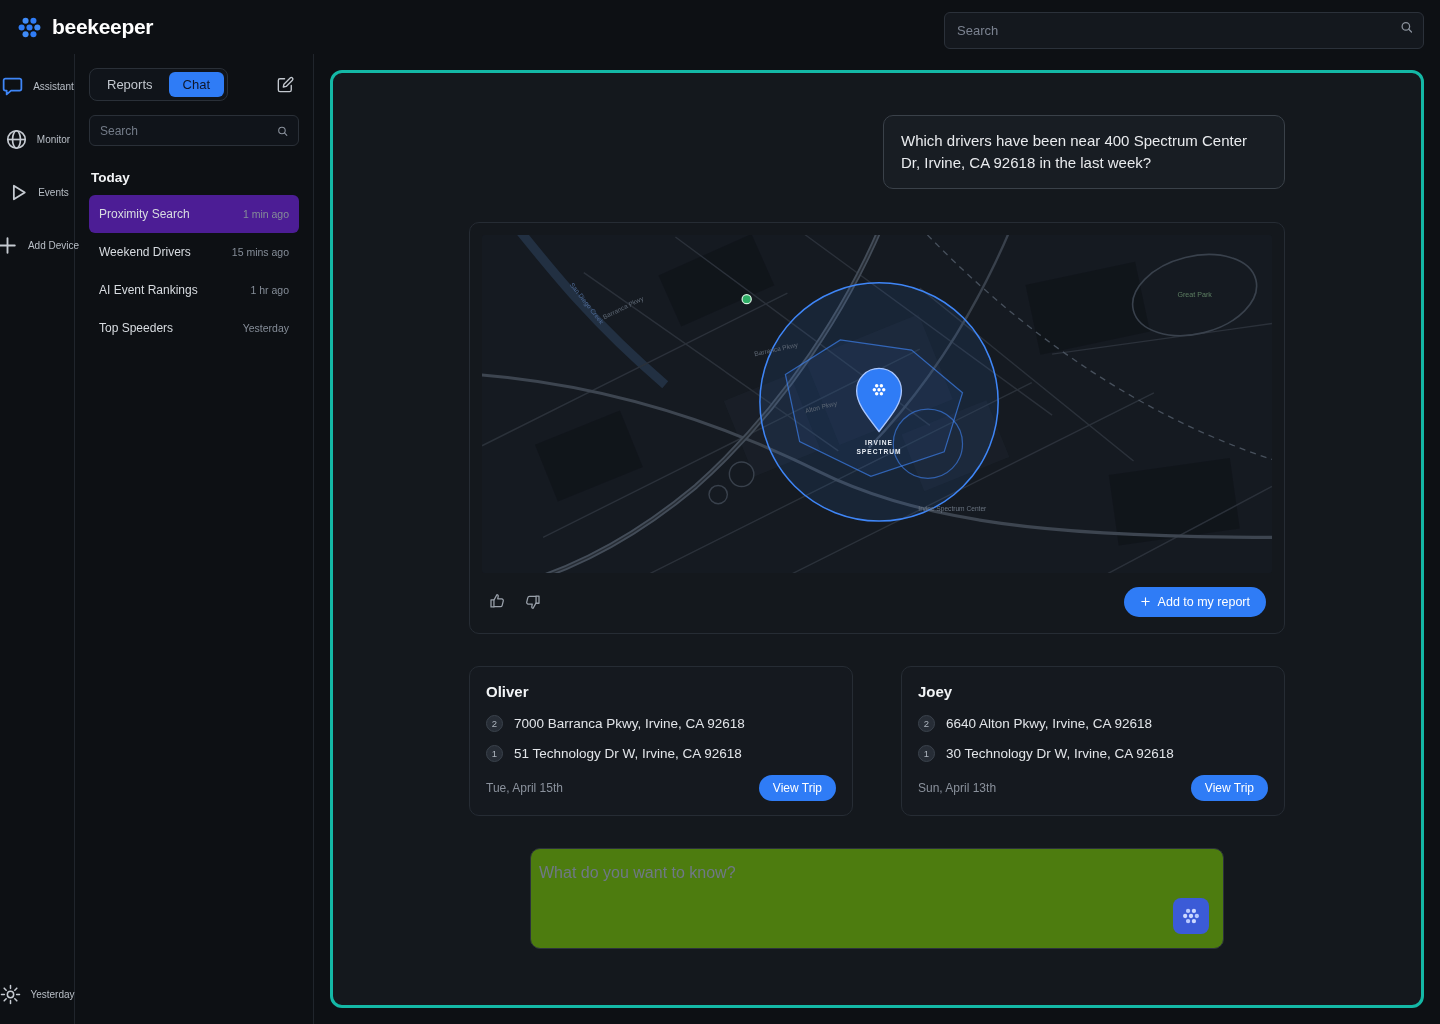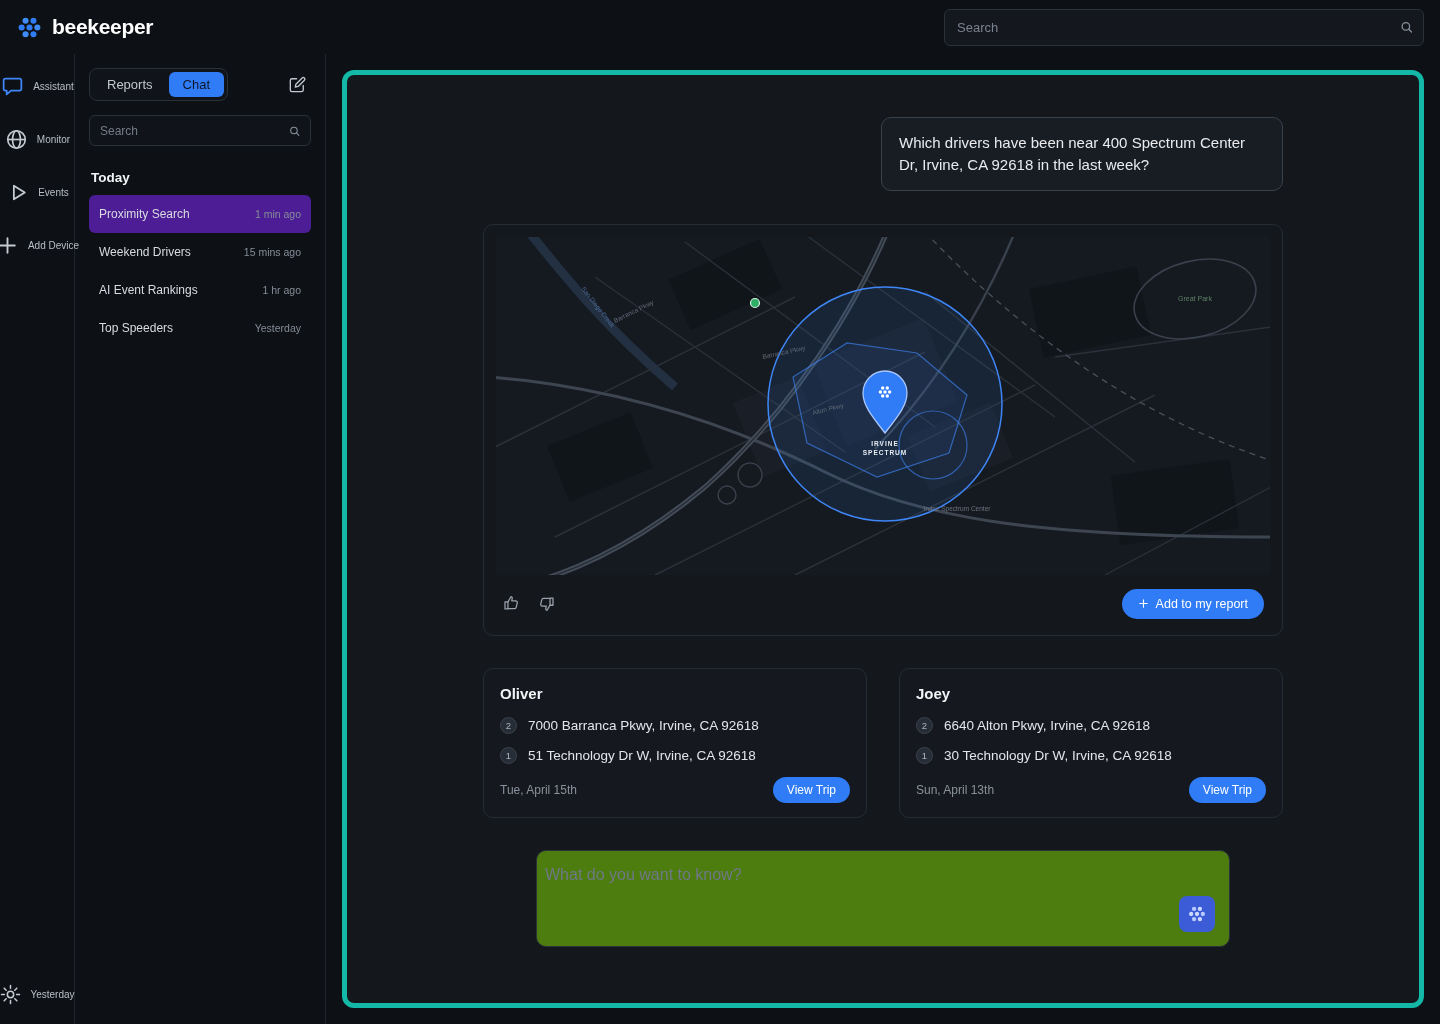--- a/index.html
+++ b/index.html
@@ -6,21 +6,21 @@
   html, body {
     width: 1440px; height: 1024px;
     background: #0d1014;
     font-family: "Liberation Sans", sans-serif;
     color: #e6e8ea;
     overflow: hidden;
   }
   :root { --accent: #2f7cf6; --map-blue: #3f86f7; }
 
   
-  .topbar { height: 54px; display: flex; align-items: center; justify-content: space-between; padding: 12px 16px; }
+  .topbar { height: 54px; display: flex; justify-content: space-between; padding: 12px 16px; }
   .brand { display: flex; align-items: center; gap: 9px; }
   .brand-text { font-size: 21px; font-weight: 700; color: #ffffff; letter-spacing: -0.3px; }
   .topbar-search { position: relative; width: 480px; }
   .topbar-search input {
     width: 100%; height: 37px; background: #14181e; border: 1px solid #2b313a;
     border-radius: 6px; color: #dfe3e8; padding: 0 36px 0 12px; font-size: 13px; outline: none;
     font-family: inherit;
   }
   .topbar-search input::placeholder { color: #7b8290; }
   .search-ic { position: absolute; right: 10px; top: 50%; transform: translateY(-50%); display: flex; }
@@ -52,39 +52,39 @@
   .sidebar-search input::placeholder { color: #737b88; }
   .section-heading { margin: 24px 2px 10px; font-size: 13.5px; font-weight: 700; color: #f2f4f6; }
   .chat-item { display: flex; justify-content: space-between; align-items: center; padding: 12px 10px; border-radius: 6px; cursor: pointer; }
   .chat-item.active { background: #4c1d95; }
   .chat-title { font-size: 12px; color: #d8dce1; }
   .chat-time { font-size: 10.5px; color: #858d98; }
 
   
   .main { flex: 1; padding: 16px; }
   .panel {
-    width: 100%; height: 100%; background: #14181d; border: 5px solid #14b8a6; border-radius: 12px;
+    width: 100%; height: 100%; background: #14181d; border: 3px solid #14b8a6; border-radius: 12px;
     padding: 42px 136px 40px; display: flex; flex-direction: column; overflow: hidden;
   }
   .user-msg {
     align-self: flex-end; max-width: 402px; border: 1px solid #3a4149; background: #181d23;
     border-radius: 10px; padding: 14px 17px; font-size: 15px; line-height: 1.45; color: #e9ebee;
   }
 
   .answer-card { margin-top: 33px; border: 1px solid #262c34; background: #14181d; border-radius: 10px; padding: 12px; }
   .map-wrap { width: 100%; height: 338px; background: #151a21; overflow: hidden; border-radius: 3px; cursor: grab; }
   .answer-footer { display: flex; align-items: center; justify-content: space-between; margin: 14px 6px 4px; }
   .thumbs { display: flex; gap: 16px; }
   .thumb-btn { display: flex; cursor: pointer; }
   .add-report-btn {
     background: var(--accent); color: #fff; font-size: 12.5px; border: none; border-radius: 16px;
     padding: 8px 16px; display: flex; gap: 7px; align-items: center; cursor: pointer; font-family: Liberation Sans, sans-serif;
   }
 
-  .driver-row { display: flex; gap: 32px; margin-top: 32px; }
+  .driver-row { display: flex; gap: 48px; margin-top: 32px; }
   .driver-card { width: 384px; border: 1px solid #262c34; background: #15191f; border-radius: 10px; padding: 16px 16px 14px; }
   .driver-name { font-size: 15px; font-weight: 700; color: #f2f4f6; margin-bottom: 15px; }
   .stop { display: flex; align-items: center; gap: 11px; margin-bottom: 13px; }
   .stop-badge {
     width: 17px; height: 17px; flex: 0 0 17px; border-radius: 50%; background: #272d36; border: 1px solid #3a424c;
     color: #aeb5bf; font-size: 9.5px; display: flex; align-items: center; justify-content: center;
   }
   .stop-addr { font-size: 13.5px; color: #e2e5e9; }
   .driver-footer { display: flex; justify-content: space-between; align-items: center; margin-top: 4px; }
   .driver-date { font-size: 12px; color: #8a919c; }

